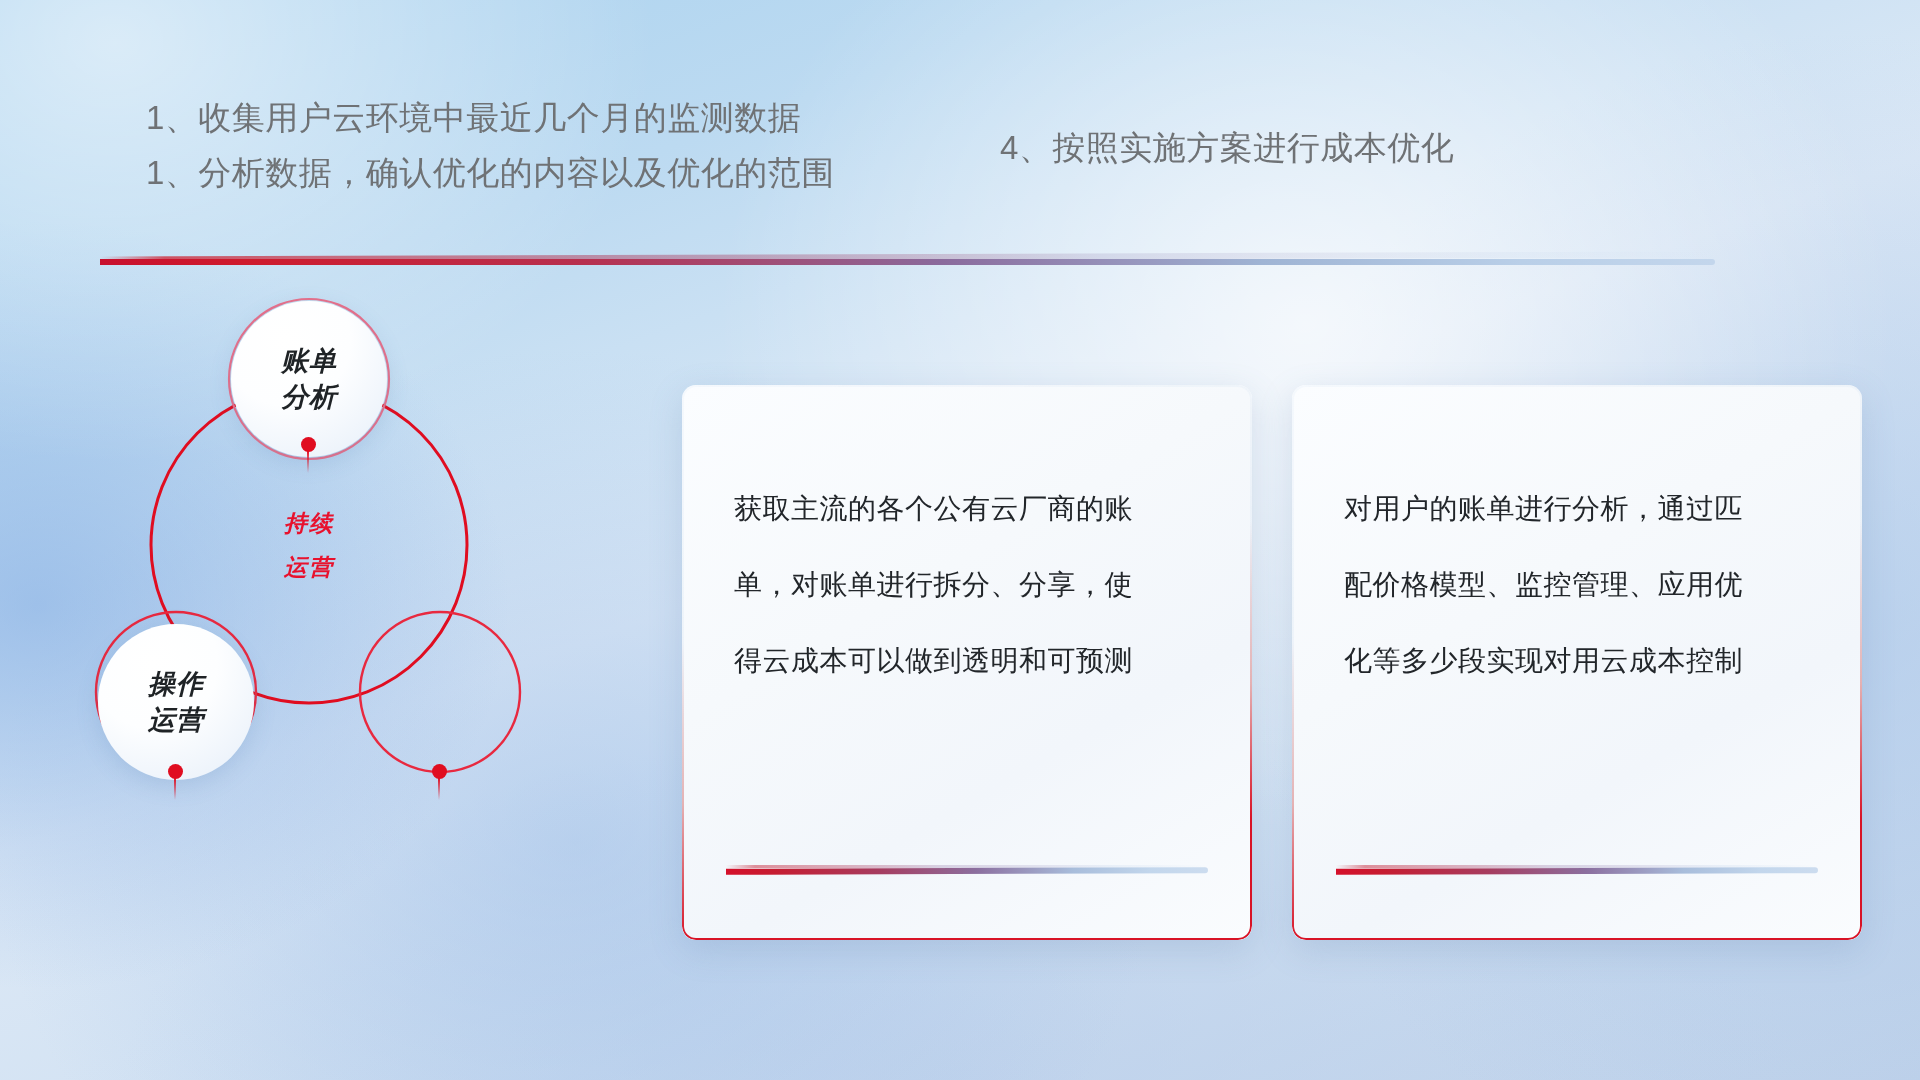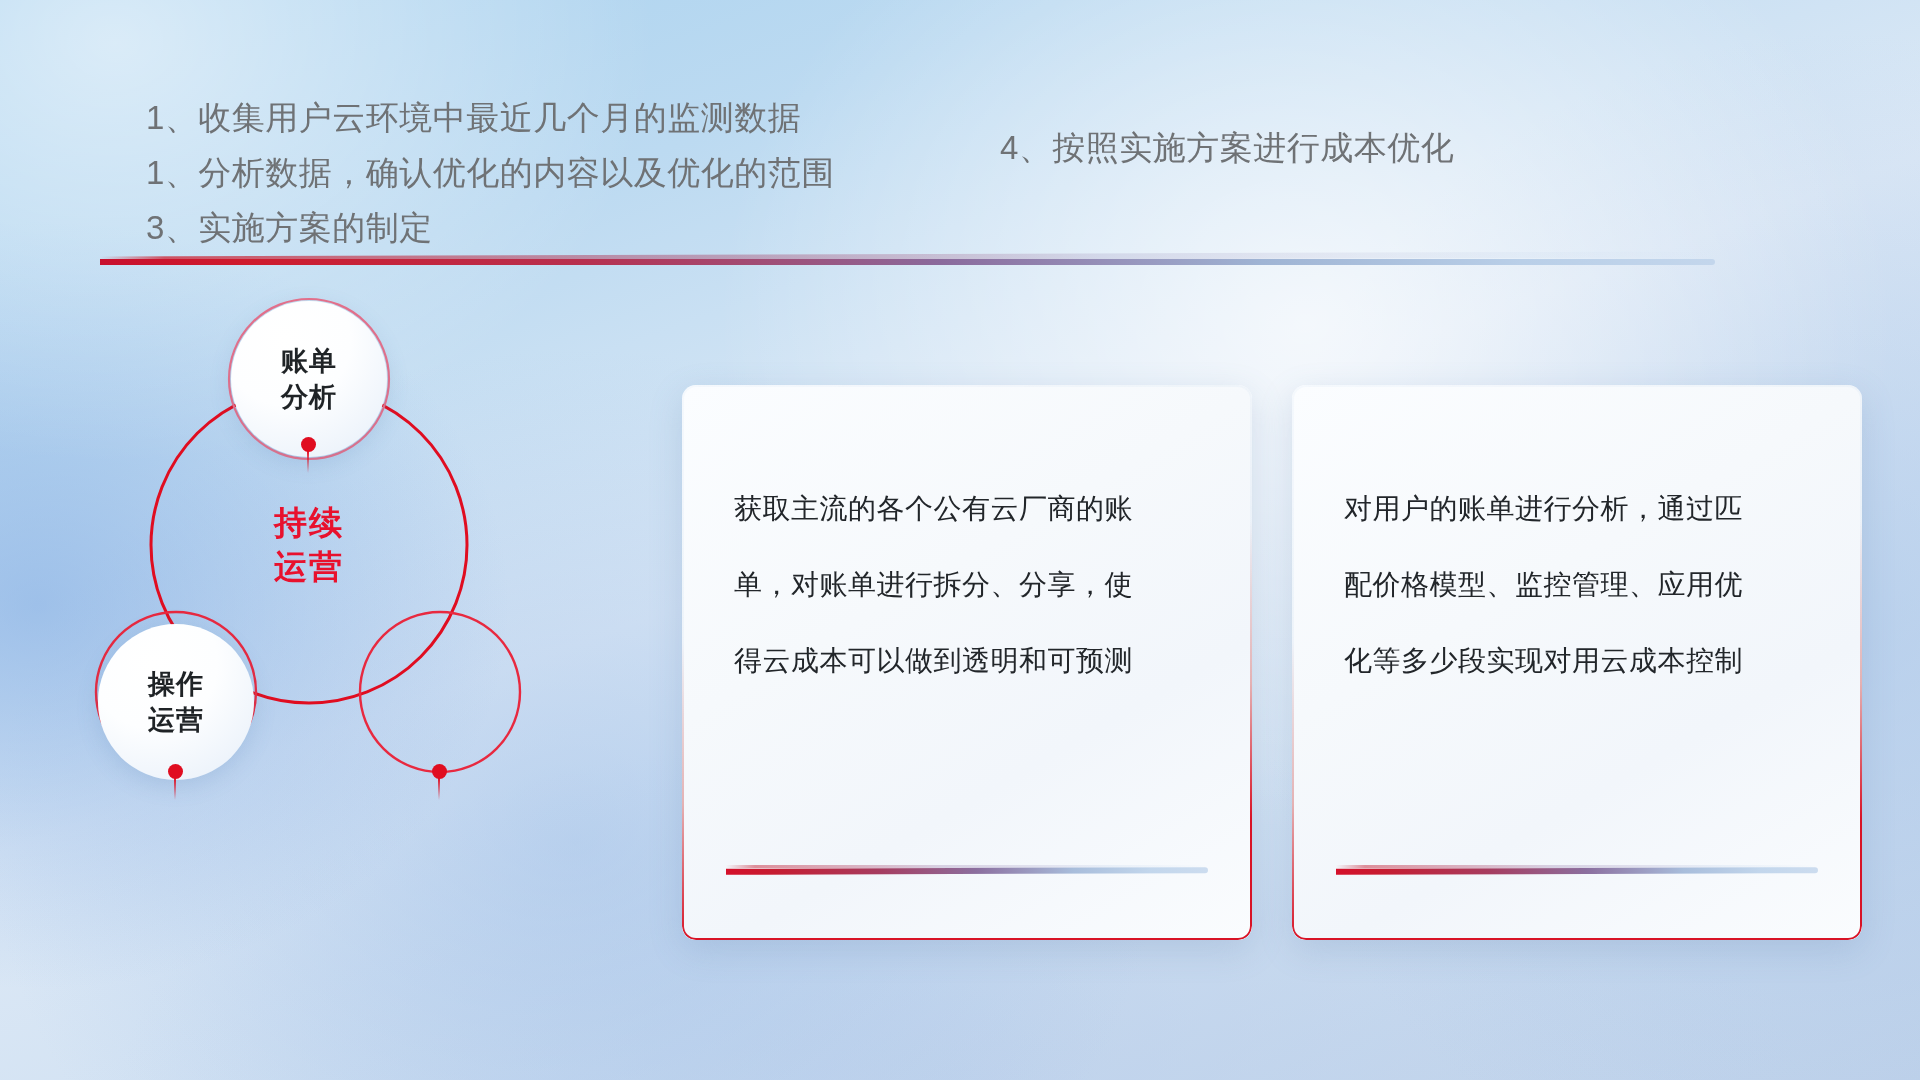--- a/index.html
+++ b/index.html
@@ -38,37 +38,37 @@
     background:linear-gradient(90deg,rgba(214,31,43,0) 0%,rgba(206,36,52,.75) 4%,rgba(170,60,95,.45) 34%,rgba(150,135,180,.22) 62%,rgba(175,198,228,.10) 88%,rgba(190,210,235,0) 100%);
     transform:skewY(-0.18deg);
   }
   #divider .main{
     position:absolute;left:0;top:5px;width:100%;height:6px;
     background:linear-gradient(90deg,#c8102e 0%,#cf1b2d 9%,#b7304f 30%,#8a6a9c 52%,#9fb4d4 72%,#b9cfe8 88%,#c3d6ec 100%);
     border-radius:0 3px 3px 0;
   }
 
   
-  #venn{position:absolute;left:80px;top:290px;width:520px;height:640px;}
+  #venn{position:absolute;left:80px;top:290px;width:520px;height:640px;font-style:italic;}
   #venn svg{position:absolute;left:0;top:0;}
   .bubble{
     position:absolute;border-radius:50%;
     background:radial-gradient(circle at 35% 25%,#ffffff 0%,#fdfeff 42%,#eef4fb 78%,#e3edf8 100%);
     box-shadow:0 6px 22px rgba(80,120,170,.18);
     display:flex;align-items:center;justify-content:center;
     text-align:center;color:#1f2326;font-weight:700;
     font-size:27px;line-height:36px;letter-spacing:1px;
   }
   #bub-top{left:151px;top:11px;width:156px;height:156px;}
   #bub-left{left:18px;top:334px;width:156px;height:156px;}
   #bub-right{left:282px;top:324px;width:156px;height:156px;}
   #venn-center{
     position:absolute;left:155px;top:190px;width:148px;height:130px;
     display:flex;align-items:center;justify-content:center;
-    color:#e8112d;font-weight:800;font-size:33px;line-height:44px;
+    color:#e8112d;font-weight:800;font-size:23px;line-height:44px;
     letter-spacing:2px;text-align:center;
   }
   .dot{position:absolute;width:15px;height:15px;border-radius:50%;background:#e00d20;}
   .tail{position:absolute;width:2px;height:22px;
     background:linear-gradient(180deg,#e00d20 0%,rgba(224,13,32,0) 100%);}
 
   
   .card{
     position:absolute;top:385px;width:570px;height:555px;border-radius:14px;
     background:linear-gradient(150deg,#fbfdff 0%,#f6f9fc 38%,#f2f6fb 66%,#fafcfe 100%);
@@ -103,21 +103,20 @@
   }
 </style>
 </head>
 <body>
 
 <div id="stage">
 
   <div class="list" id="list-left">
     <div class="list-item">1、收集用户云环境中最近几个月的监测数据</div>
     <div class="list-item">1、分析数据，确认优化的内容以及优化的范围</div>
-    <div class="list-item">3、实施方案的制定</div>
   </div>
 
   <div class="list" id="list-right">
     <div class="list-item">4、按照实施方案进行成本优化</div>
   </div>
 
   <div id="divider">
     <div class="top"></div>
     <div class="main"></div>
   </div>

